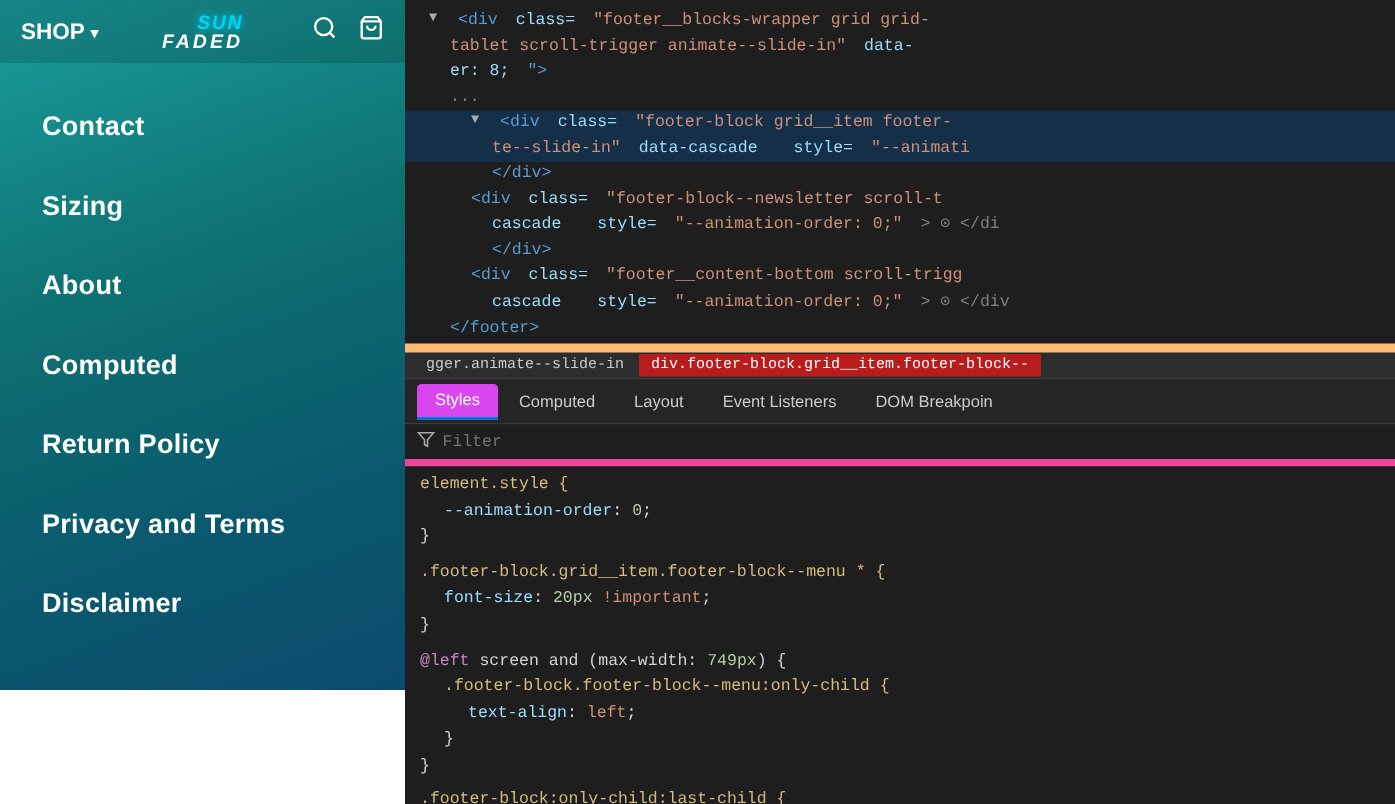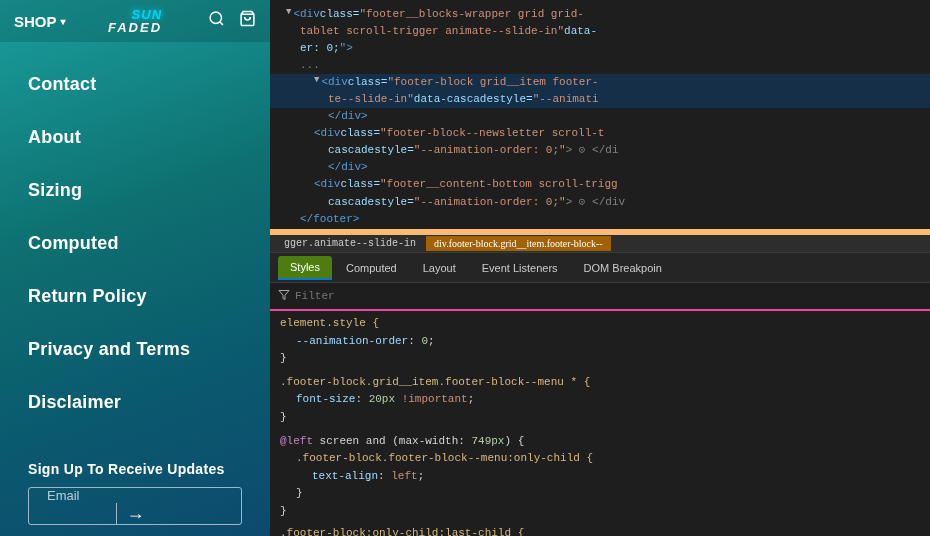--- a/index.html
+++ b/index.html
@@ -8,21 +8,21 @@
       height: 536px;
       display: flex;
       font-family: Arial, sans-serif;
       overflow: hidden;
     }
 
     
     #left-panel {
       width: 270px;
       min-width: 270px;
-      height: 536px;
+      height: 460px;
       background: linear-gradient(160deg, #1a9e9e 0%, #0e7070 40%, #0a5a6e 70%, #0d4a6e 100%);
       display: flex;
       flex-direction: column;
       position: relative;
       overflow: hidden;
     }
 
     
     .nav-header {
       display: flex;
@@ -195,21 +195,21 @@
       font-size: 11px;
       line-height: 1.55;
       color: #d4d4d4;
       background: #1e1e1e;
     }
     .code-line {
       padding: 0 8px;
       white-space: nowrap;
       display: flex;
       align-items: flex-start;
-      gap: 0;
+      gap: 12px;
     }
     .code-selected {
       background: rgba(0,100,200,0.25);
     }
     .expand-arrow {
       color: #aaa;
       margin-right: 2px;
       font-size: 9px;
       cursor: pointer;
     }
@@ -238,23 +238,22 @@
       font-size: 10px;
       overflow: hidden;
       white-space: nowrap;
     }
     .breadcrumb-item {
       padding: 2px 8px;
       cursor: pointer;
       color: #ccc;
     }
     .breadcrumb-item.active {
-      background: #a16207;
-      color: #fff;
-      font-family: Liberation Serif, serif;
+      background: #b91c1c;
+      color: #fff;
     }
     .breadcrumb-sep { color: #666; margin: 0 1px; }
 
     
     .devtools-tabs {
       height: 30px;
       background: #252526;
       display: flex;
       align-items: center;
       padding: 0 8px;
@@ -264,31 +263,31 @@
     .devtools-tab {
       padding: 5px 12px;
       font-size: 11px;
       color: #ccc;
       cursor: pointer;
       border-radius: 3px 3px 0 0;
     }
     .devtools-tab.active {
       color: #fff;
       border-bottom: 2px solid #0078d4;
-      background: #4d7c0f;
+      background: #d946ef;
     }
 
     
     .filter-bar {
       height: 28px;
       background: #1e1e1e;
       display: flex;
       align-items: center;
       padding: 0 8px;
-      border-bottom: 2px solid #ec4899;
+      border-bottom: 5px solid #ec4899;
     }
     .filter-icon {
       color: #aaa;
       font-size: 11px;
       margin-right: 5px;
     }
     .filter-input {
       background: transparent;
       border: none;
       outline: none;
@@ -348,22 +347,22 @@
             <path d="M16 10a4 4 0 01-8 0"></path>
         </svg>
       </span>
     </div>
   </div>
 
   <div class="hero-strip"></div>
 
   <nav class="nav-menu">
     <div class="nav-item">Contact</div>
+    <div class="nav-item">Sizing</div>
     <div class="nav-item">About</div>
-    <div class="nav-item">Sizing</div>
     <div class="nav-item">Computed</div>
     <div class="nav-item">Return Policy</div>
     <div class="nav-item">Privacy and Terms</div>
     <div class="nav-item">Disclaimer</div>
   </nav>
 
   <div class="newsletter-section">
     <div class="newsletter-title">Sign Up To Receive Updates</div>
     <div class="email-form">
       <input class="email-input" type="email" placeholder="Email" style="">
@@ -394,21 +393,21 @@
       <span class="expand-arrow close"></span>
       <span class="c-tag">&lt;div </span>
         <span class="c-attr">class=</span>
         <span class="c-val">"footer__blocks-wrapper grid grid-</span>
     </div>
     <div class="code-line indent-2">
       <span class="c-val">tablet scroll-trigger animate--slide-in" </span>
         <span class="c-attr">data-</span>
     </div>
     <div class="code-line indent-2">
-      <span class="c-attr">er: 0;</span>
+      <span class="c-attr">er: 8;</span>
         <span class="c-tag">"&gt;</span>
     </div>
     <div class="code-line indent-2">
       <span class="c-gray">...</span>
     </div>
     <div class="code-line code-selected indent-3">
       <span class="expand-arrow close"></span>
       <span class="c-tag">&lt;div </span>
         <span class="c-attr">class=</span>
         <span class="c-val">"footer-block grid__item footer-</span>

